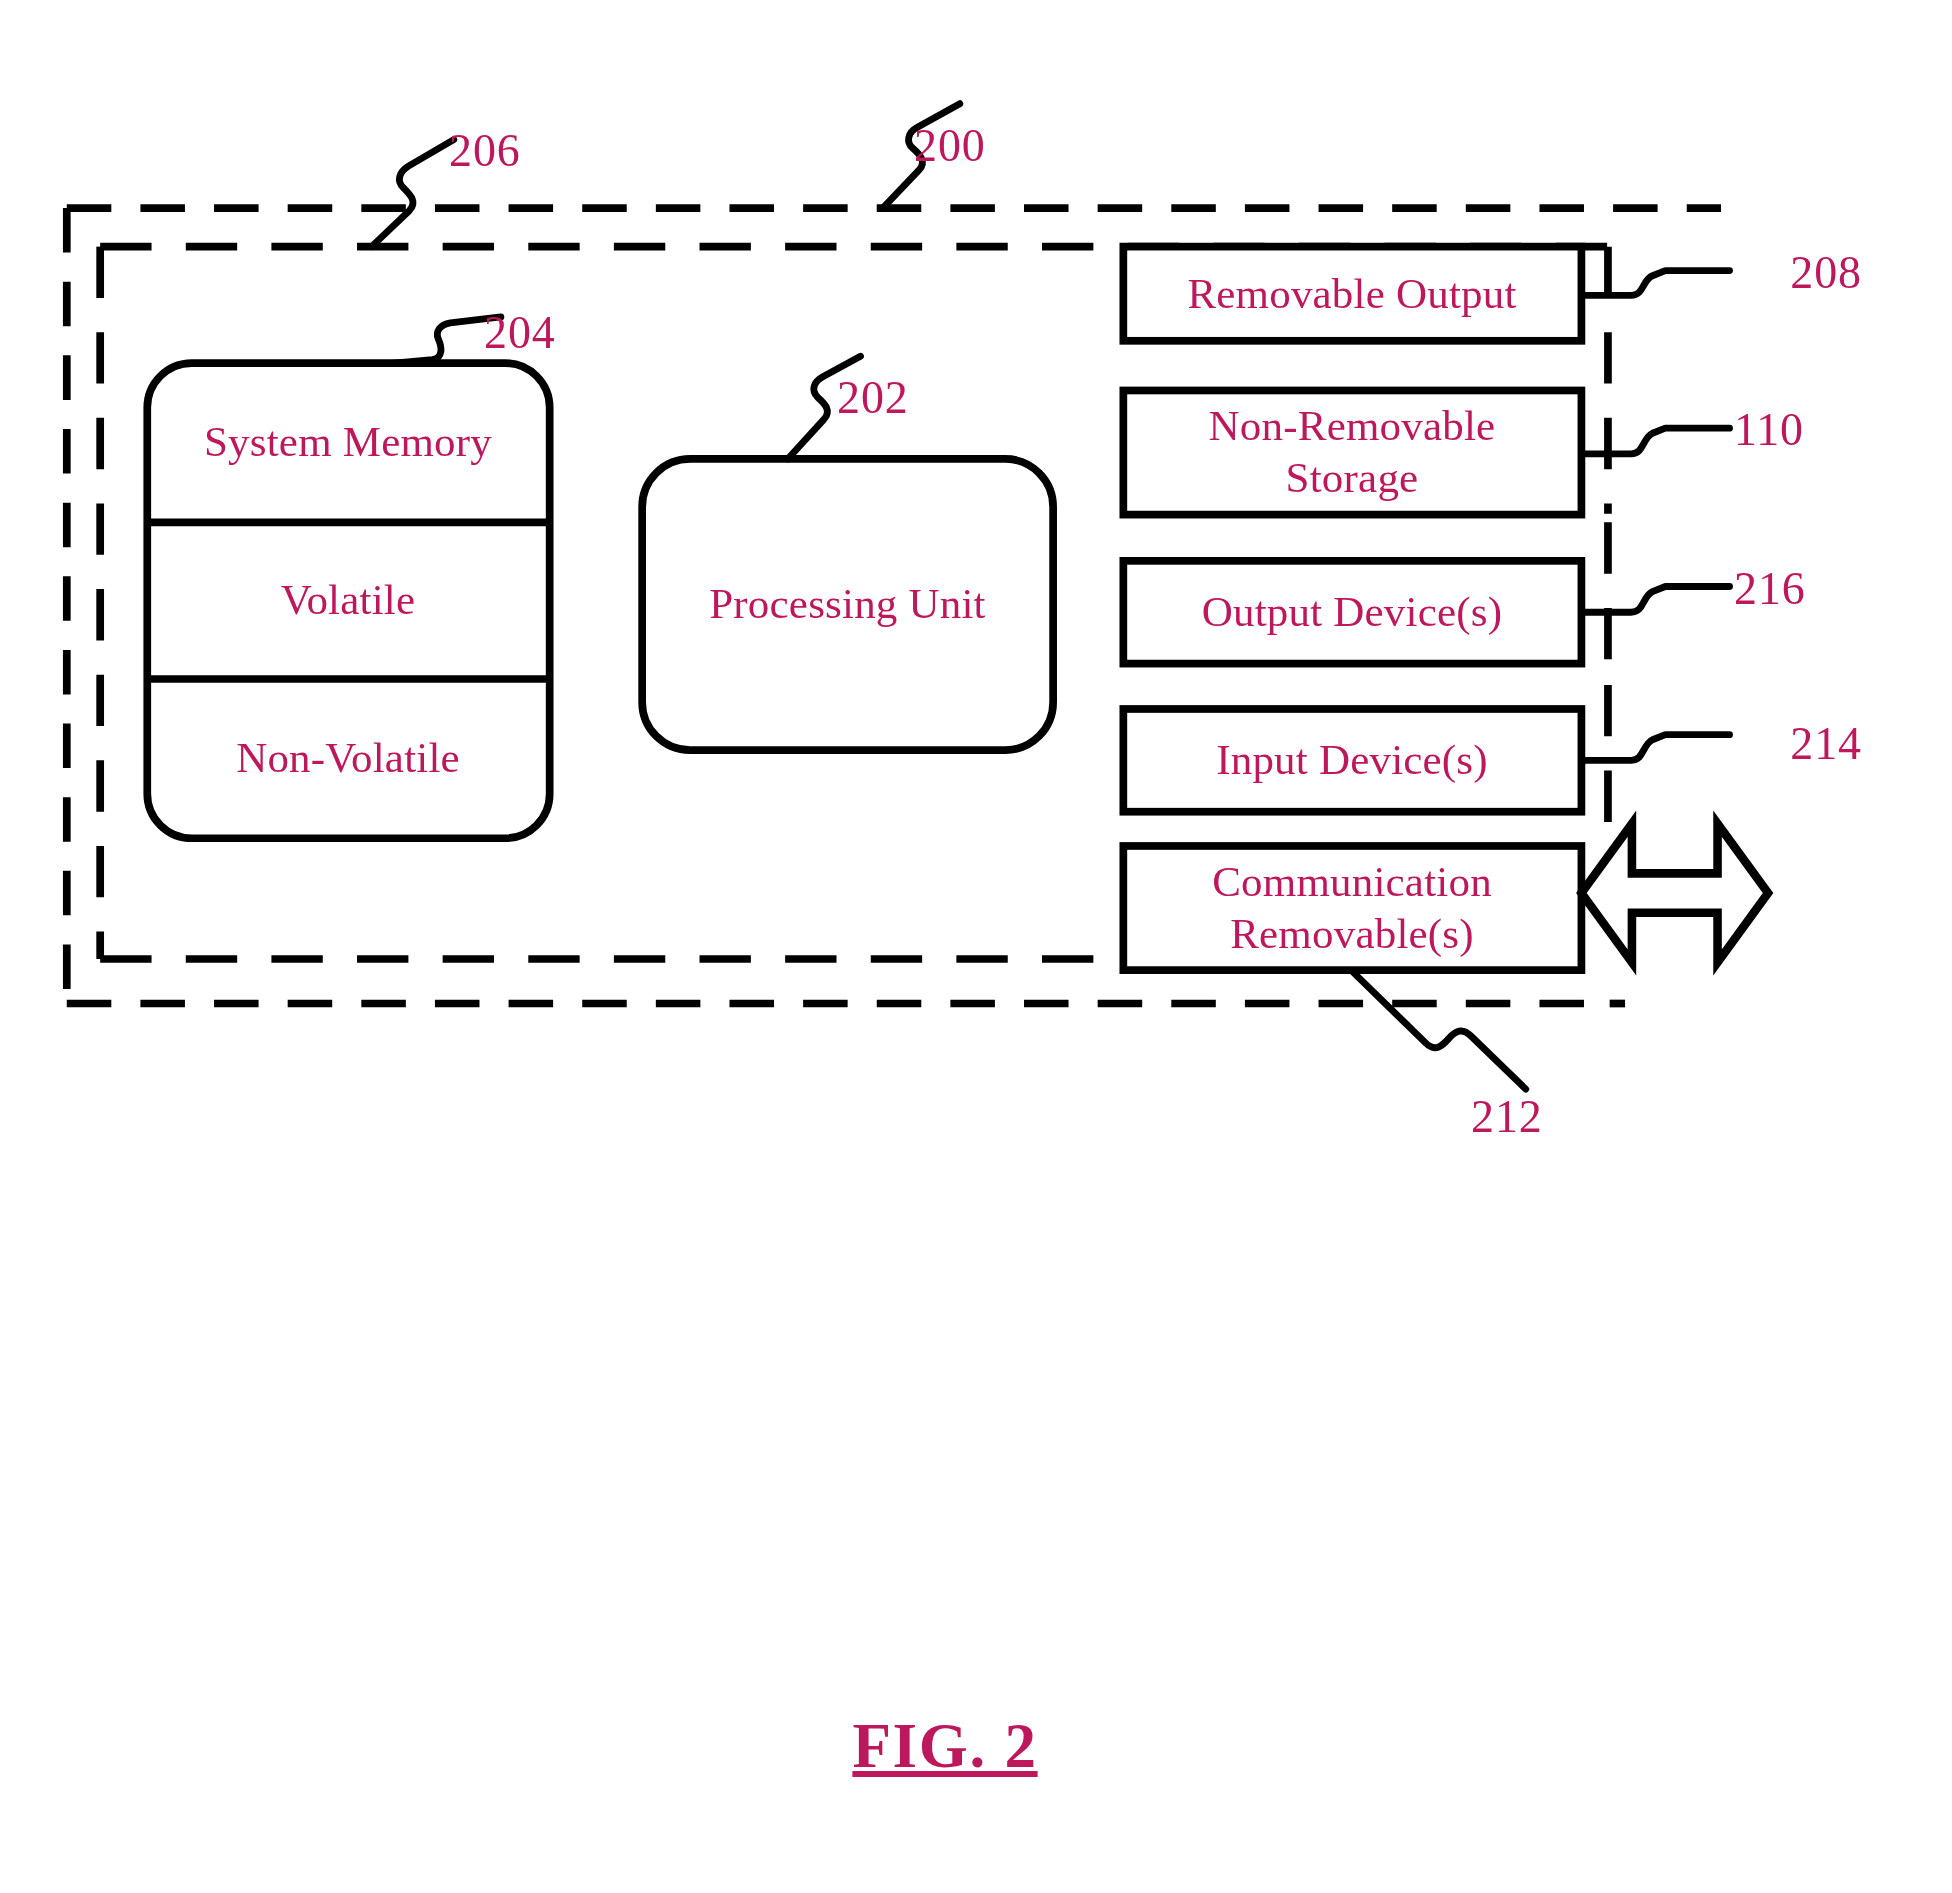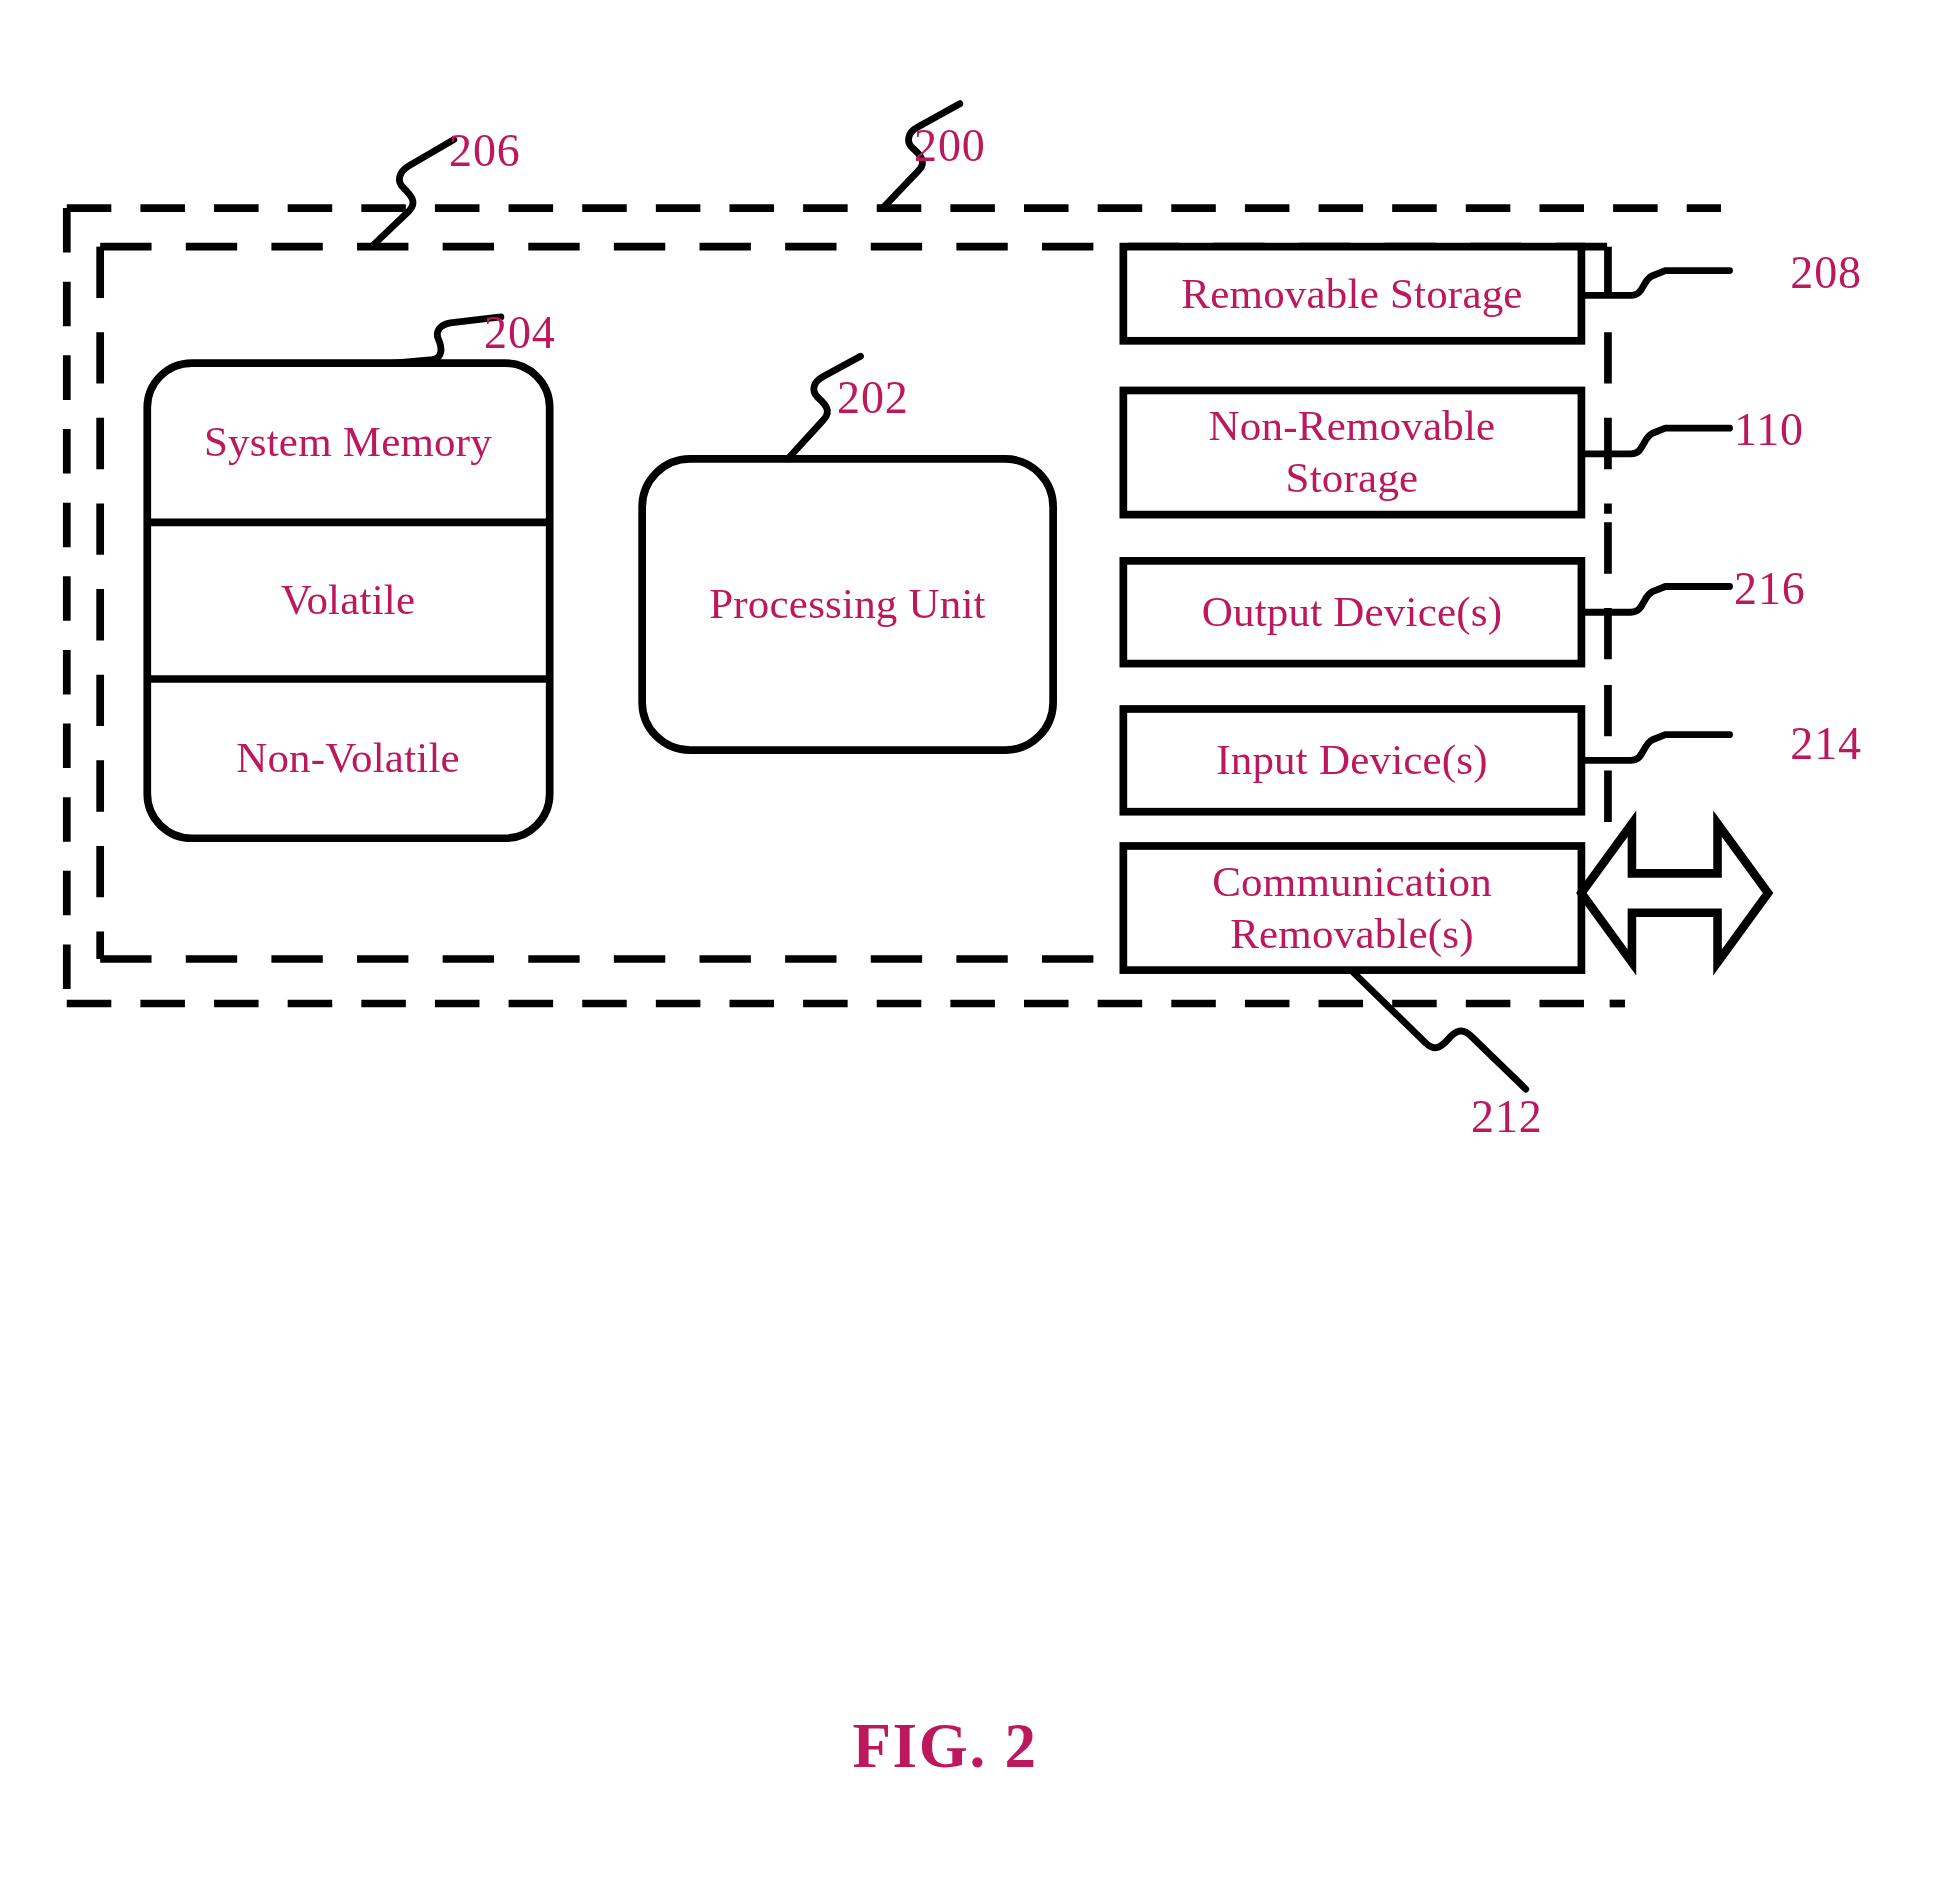--- a/index.html
+++ b/index.html
@@ -150,21 +150,21 @@
   </svg>
 
   <div class="txt box-label centerbox" style="left:147px; top:363px; width:402px; height:159px;">System Memory</div>
 
   <div class="txt box-label centerbox" style="left:147px; top:522px; width:402px; height:157px;">Volatile</div>
 
   <div class="txt box-label centerbox" style="left:147px; top:679px; width:402px; height:159px;">Non-Volatile</div>
 
   <div class="txt box-label centerbox" style="left:642px; top:459px; width:411px; height:291px;">Processing Unit</div>
 
-  <div class="txt box-label centerbox" style="left:1123px; top:247px; width:458px; height:94px;">Removable Storage</div>
+  <div class="txt box-label centerbox" style="left:1123px; top:247px; width:458px; height:94px;">Removable Output</div>
 
   <div class="txt box-label centerbox" style="left:1123px; top:390px; width:458px; height:124px;">Non-Removable
 Storage</div>
 
   <div class="txt box-label centerbox" style="left:1123px; top:561px; width:458px; height:103px;">Output Device(s)</div>
 
   <div class="txt box-label centerbox" style="left:1123px; top:709px; width:458px; height:103px;">Input Device(s)</div>
 
   <div class="txt box-label centerbox" style="left:1123px; top:846px; width:458px; height:124px;">Communication
 Removable(s)</div>
@@ -180,16 +180,16 @@
   <div class="txt ref-num" style="left:1734px; top:245px; width:128px; text-align:right;">208</div>
 
   <div class="txt ref-num" style="left:1734px; top:402px; width:128px; text-align:left;">110</div>
 
   <div class="txt ref-num" style="left:1734px; top:561px; width:128px; text-align:left;">216</div>
 
   <div class="txt ref-num" style="left:1734px; top:716px; width:128px; text-align:right;">214</div>
 
   <div class="txt ref-num" style="left:1471px; top:1089px; width:128px; text-align:left;">212</div>
 
-  <div class="txt fig-caption" style="left:0px; top:1708px; width:1890px; text-align:center;">FIG. 2</div>
+  <div class="txt fig-caption" style="left:0px; top:1708px; width:1890px; text-align:center;text-decoration:underline;">FIG. 2</div>
 
 </div>
 
 
 </body></html>

